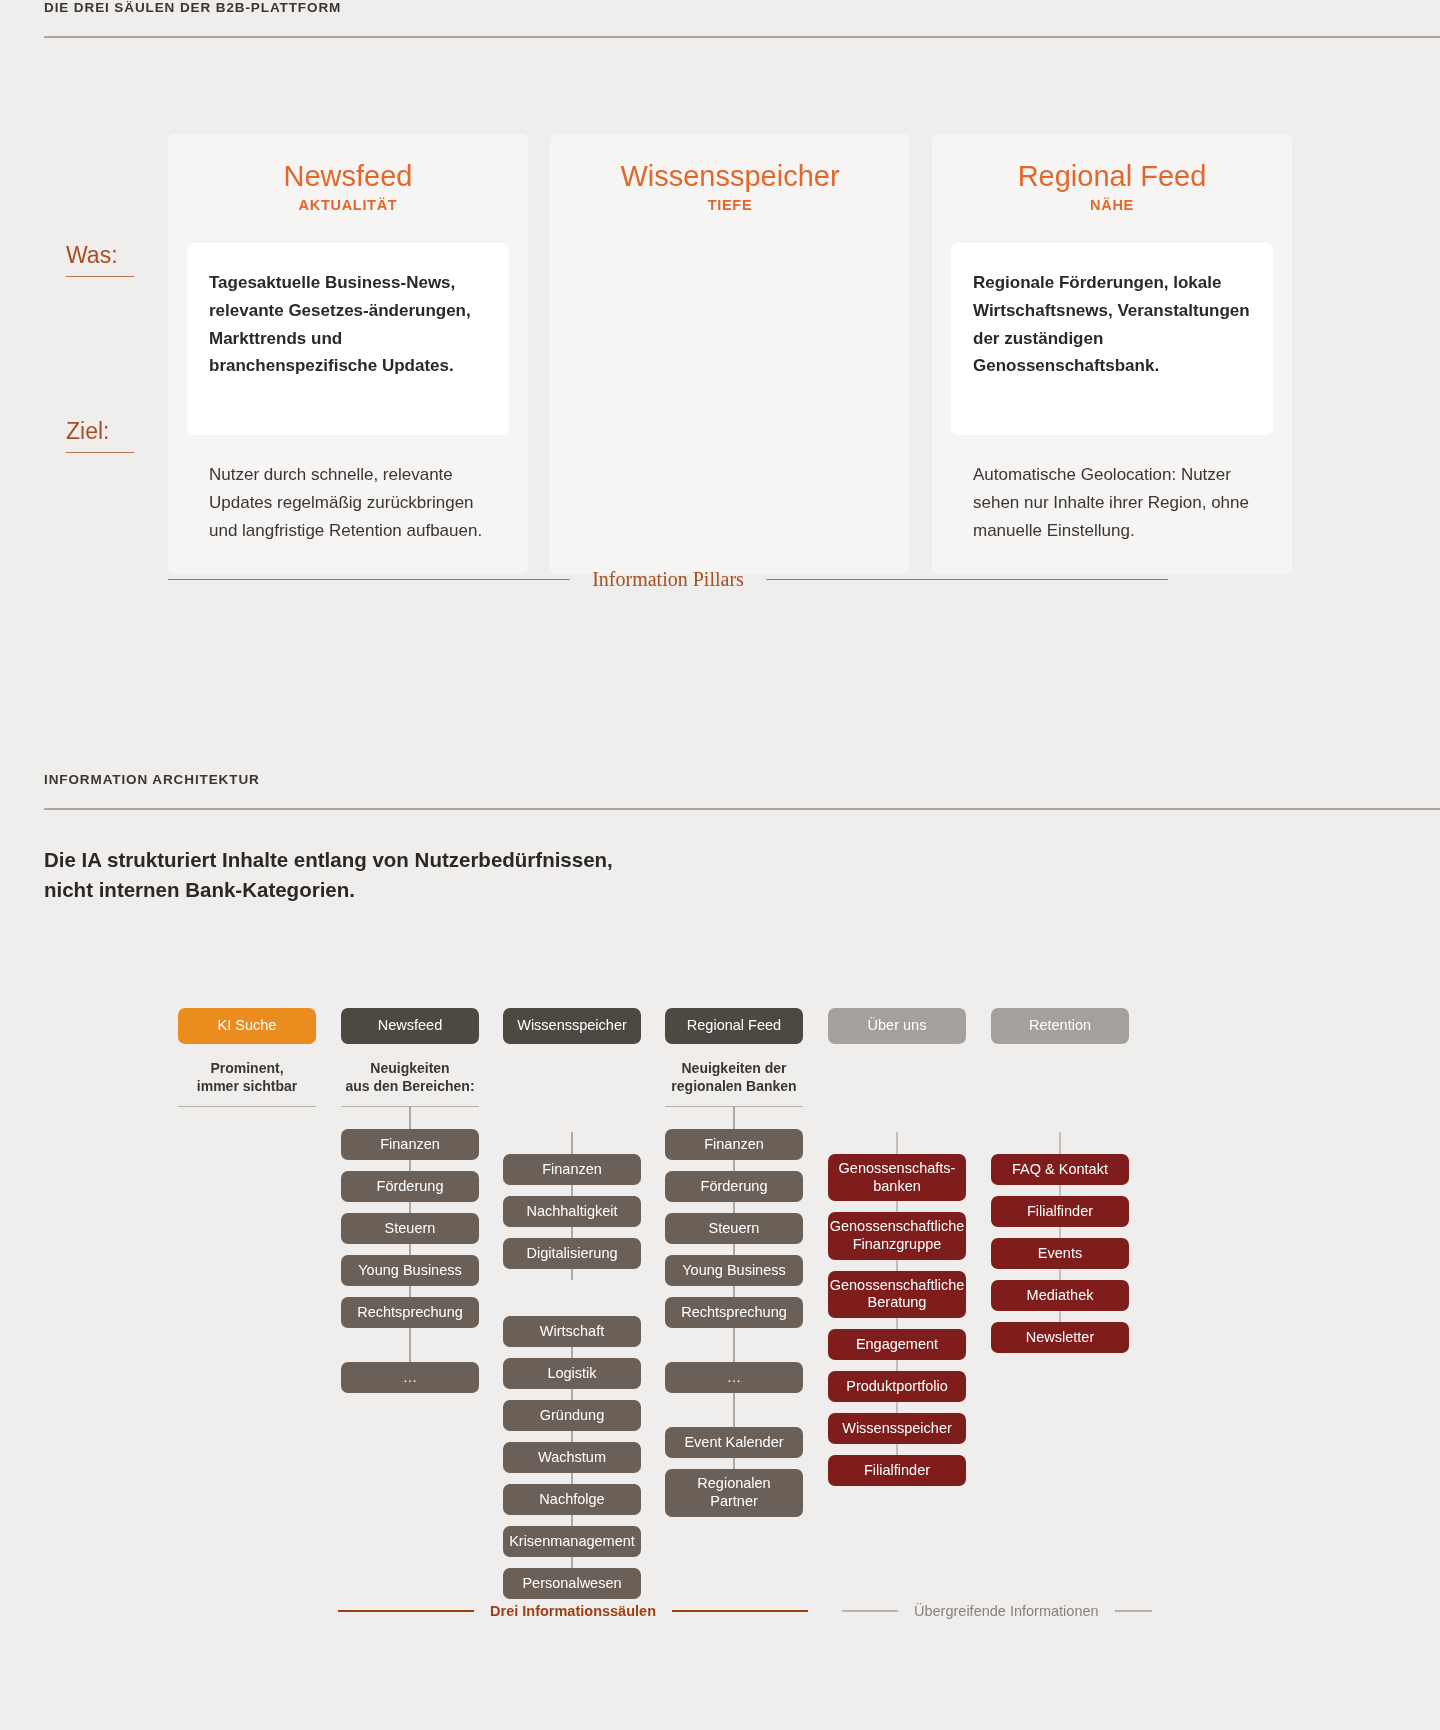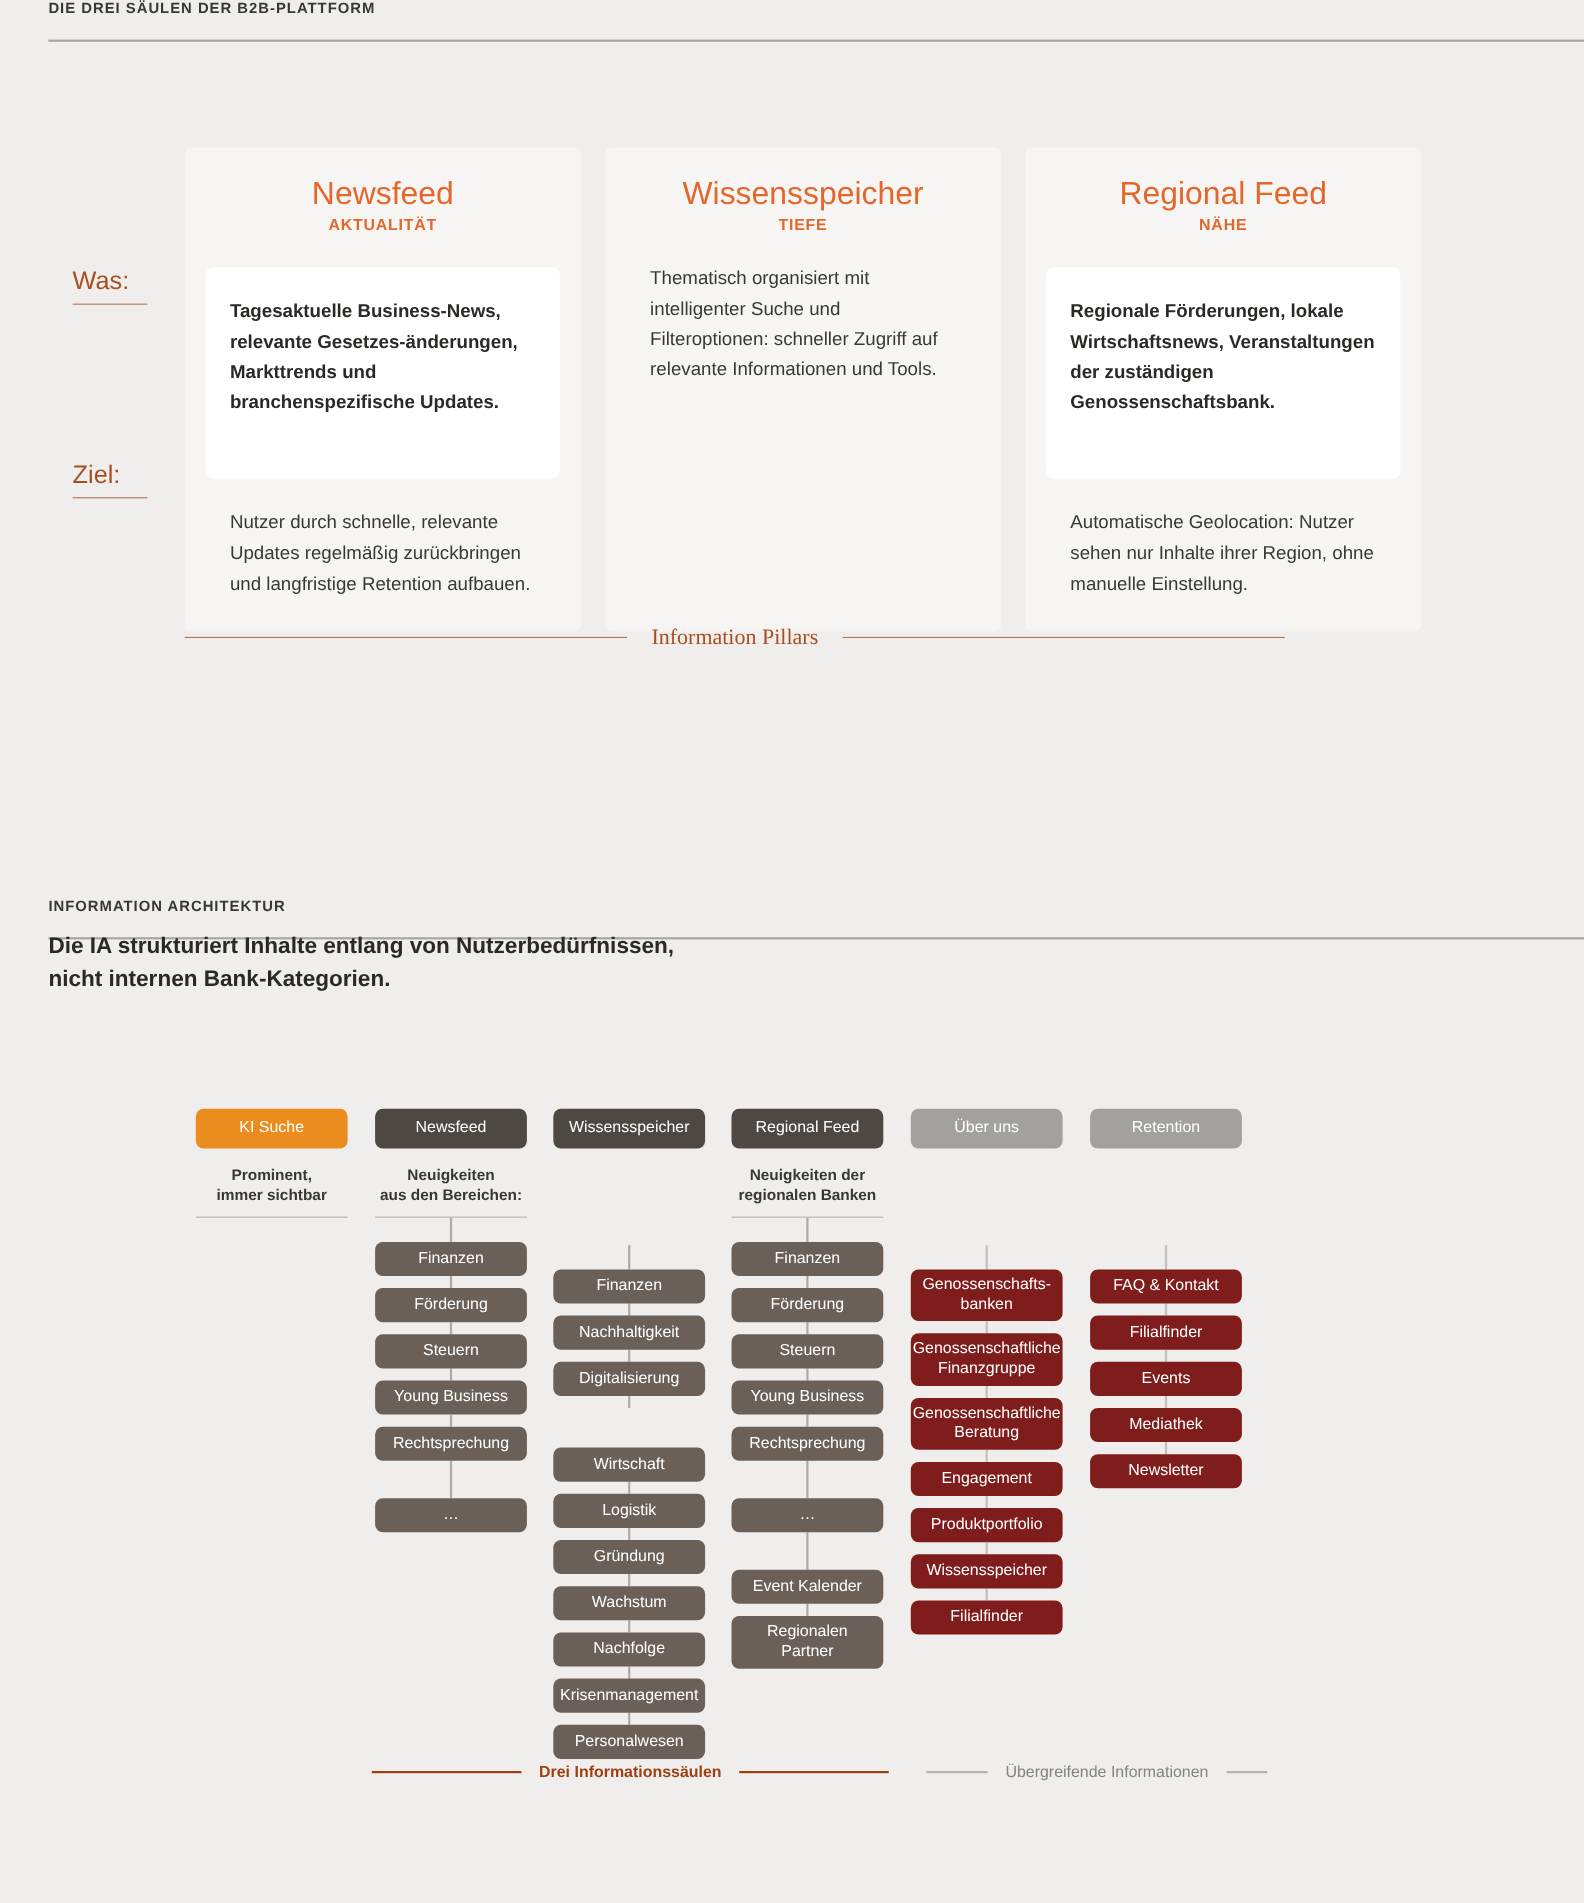--- a/index.html
+++ b/index.html
@@ -200,43 +200,40 @@
         <div class="pillar-what">
           <p>Tagesaktuelle Business-News, relevante Gesetzes-änderungen, Markttrends und branchenspezifische Updates.</p>
         </div>
         <div class="pillar-goal">
           <p>Nutzer durch schnelle, relevante Updates regelmäßig zurückbringen und langfristige Retention aufbauen.</p>
         </div>
       </div>
       <div class="pillar">
         <div class="pillar-title">Wissensspeicher</div>
         <div class="pillar-sub">TIEFE</div>
-        <div class="pillar-goal">
-          <p>Thematisch organisiert mit intelligenter Suche und Filteroptionen: schneller Zugriff auf relevante Informationen und Tools.</p>
-        </div>
       </div>
       <div class="pillar">
         <div class="pillar-title">Regional Feed</div>
         <div class="pillar-sub">NÄHE</div>
         <div class="pillar-what">
           <p>Regionale Förderungen, lokale Wirtschaftsnews, Veranstaltungen der zuständigen Genossenschaftsbank.</p>
         </div>
         <div class="pillar-goal">
           <p>Automatische Geolocation: Nutzer sehen nur Inhalte ihrer Region, ohne manuelle Einstellung.</p>
         </div>
       </div>
     </div>
 
   <div class="capdiv pillars-cap" style="left:168px; top:568px; width:1000px;font-family:Liberation Serif, serif;">
     <span class="ln"></span>
     <span class="cap">Information Pillars</span>
     <span class="ln"></span>
   </div>
 
-  <div class="section-head" style="left:44px; top:772px; width:1396px;margin-top:44px;">
+  <div class="section-head" style="left:44px; top:772px; width:1396px;">
     <div class="eyebrow">INFORMATION ARCHITEKTUR</div>
     <div class="rule"></div>
   </div>
 
   <div class="ia-intro">Die IA strukturiert Inhalte entlang von Nutzerbedürfnissen,
 nicht internen Bank-Kategorien.</div>
 
   <div class="tree">
     <div class="tree-cols" id="tree-cols" style="position: relative; height: 560px; display: block; padding-left: 40px;">
         <div class="col" style="position: absolute; left: 178px; top: 0px; width: 138px;">

